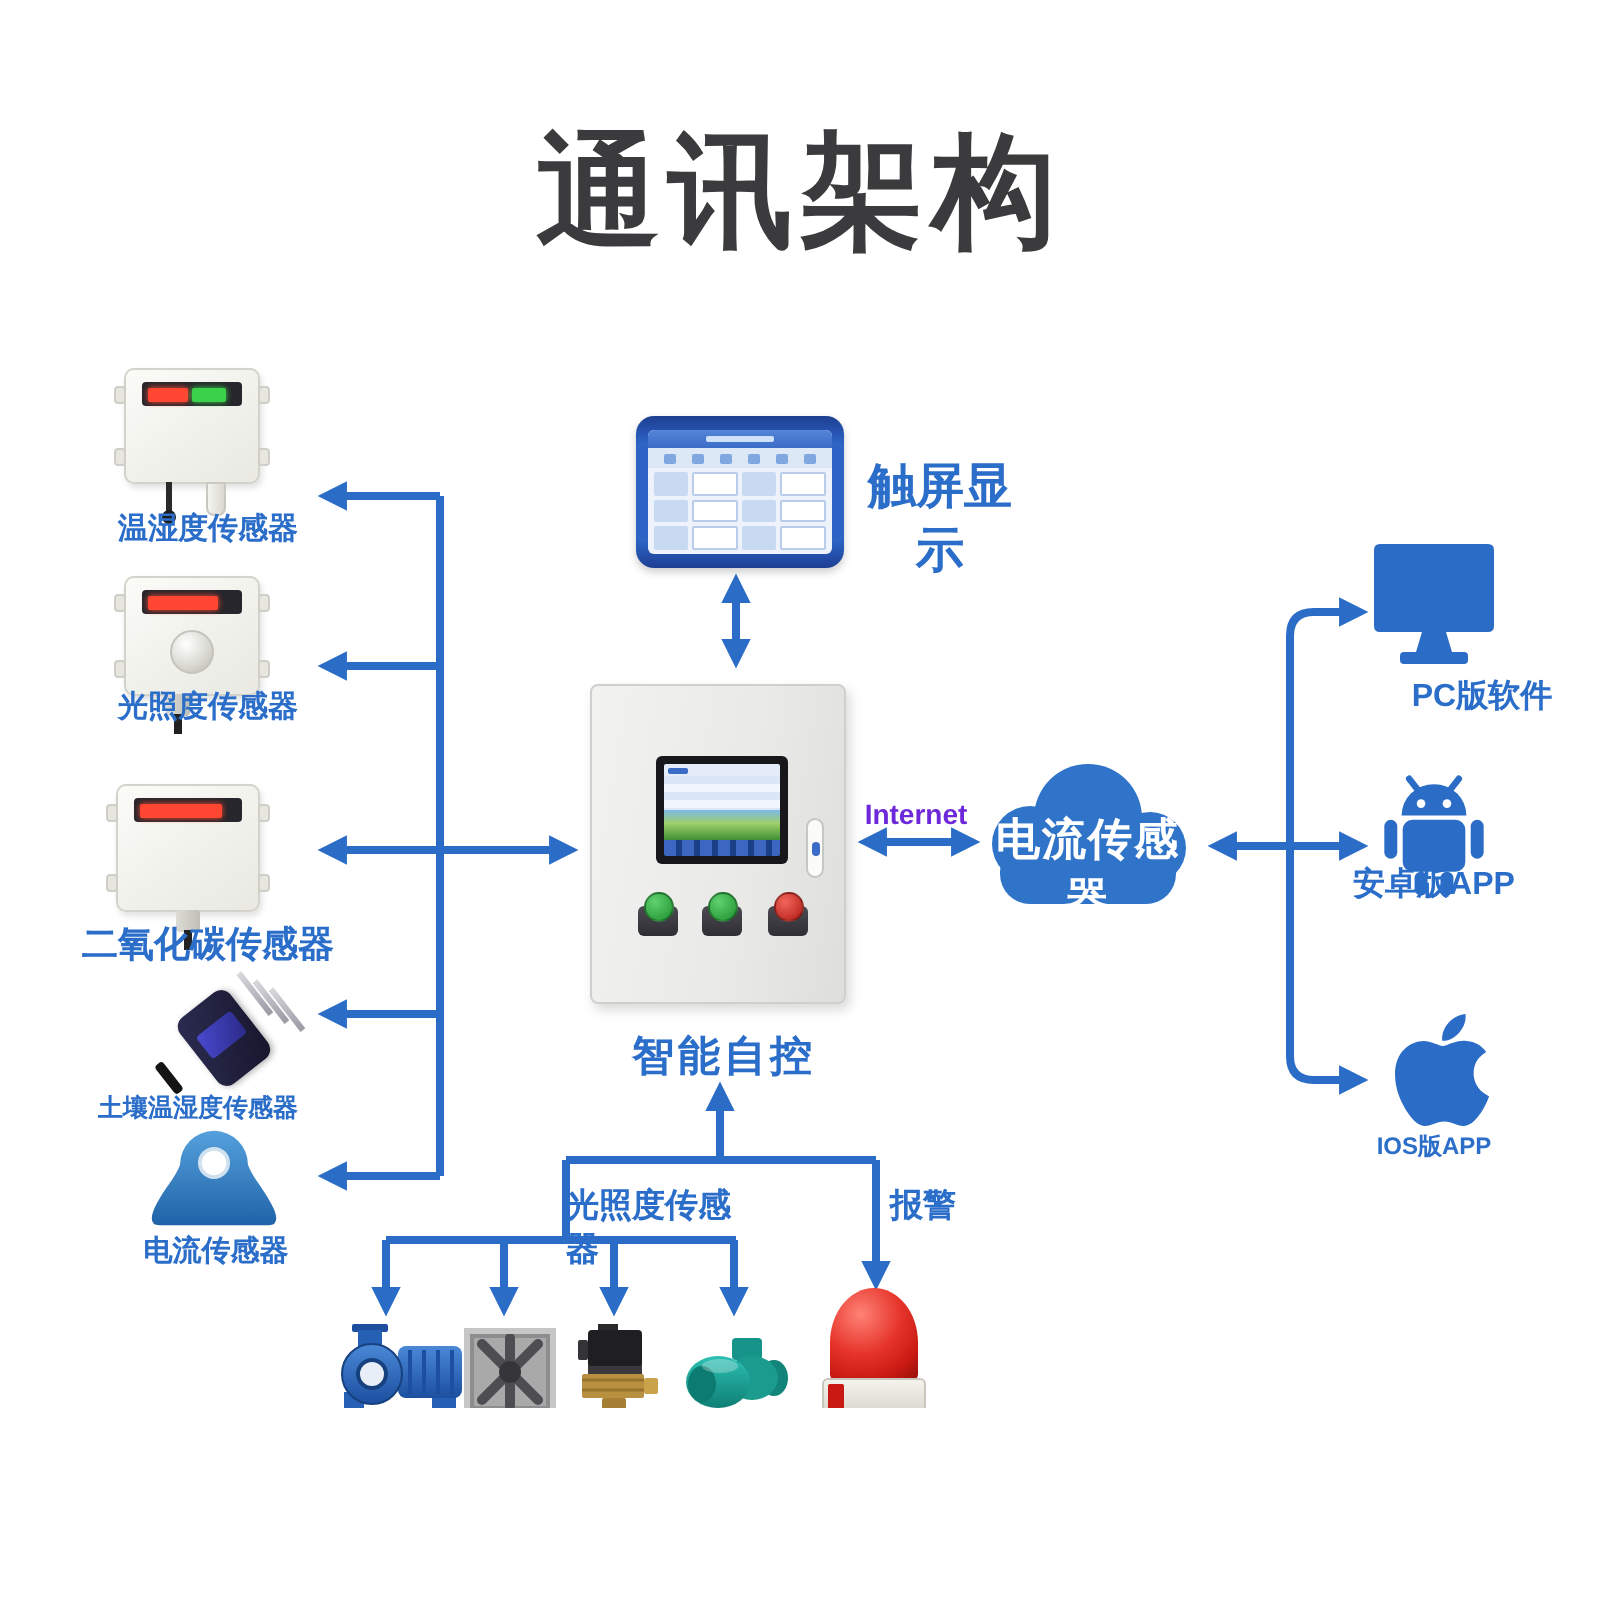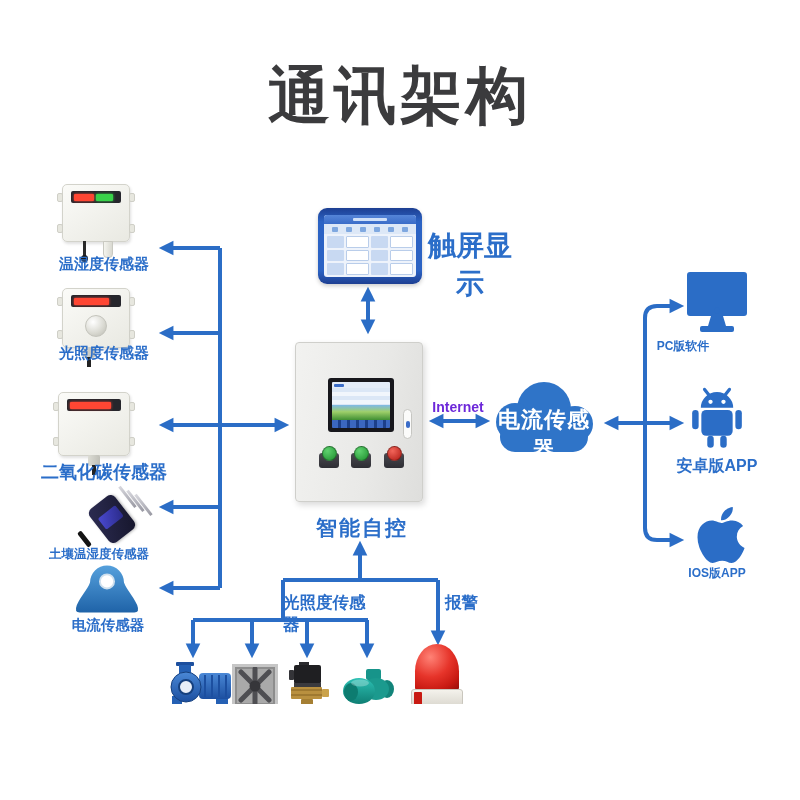--- a/index.html
+++ b/index.html
@@ -241,21 +241,21 @@
             <b></b>
             <s></s>
           </div>
           <div class="ts-field">
             <b></b>
             <s></s>
           </div>
       </div>
     </div>
   </div>
-  <div class="blabel" style="left:424px;top:227px;width:92px;font-size:28px;">触屏显示</div>
+  <div class="blabel" style="left:424px;top:227px;width:92px;font-size:24px;">触屏显示</div>
 
   <div class="cabinet">
     <div class="cab-screen">
       <div class="cab-inner">
         <div class="cab-bar">
             <i></i>
           </div>
         <div class="cab-rows"></div>
         <div class="cab-land"></div>
         <div class="cab-btnrow"></div>
@@ -291,36 +291,36 @@
   </div>
 
   <svg class="client-icon" style="left:687px;top:272px;" width="60" height="64" viewBox="0 0 60 64">
     <g style="fill:var(--accent-blue)">
       <path d="M3,0 H57 Q60,0 60,3 V41 Q60,44 57,44 H3 Q0,44 0,41 V3 Q0,0 3,0 Z M6,5 H54 V33 H6 Z"></path>
       <circle cx="30" cy="38.5" r="3"></circle>
       <path d="M24,44 H36 L39,54 H21 Z"></path>
       <rect x="13" y="54" width="34" height="6" rx="2"></rect>
     </g>
   </svg>
-  <div class="blabel" style="left:632px;top:338px;width:102px;font-size:12px;">PC版软件</div>
+  <div class="blabel" style="left:690px;top:338px;width:102px;font-size:16px;">PC版软件</div>
 
   <svg class="client-icon" style="left:690px;top:386px;" width="54" height="64" viewBox="0 0 100 118">
     <g style="fill:var(--accent-blue)">
       <path d="M27,6 L38,20 M73,6 L62,20" stroke-width="6" stroke-linecap="round" style="stroke:var(--accent-blue)" fill="none"></path>
       <path d="M20,40 a30,29 0 0 1 60,0 z"></path>
       <circle cx="38" cy="29" r="4" fill="#ffffff"></circle>
       <circle cx="62" cy="29" r="4" fill="#ffffff"></circle>
       <rect x="21" y="44" width="58" height="48" rx="9"></rect>
       <rect x="4" y="44" width="12" height="36" rx="6"></rect>
       <rect x="84" y="44" width="12" height="36" rx="6"></rect>
       <rect x="32" y="92" width="12" height="22" rx="6"></rect>
       <rect x="56" y="92" width="12" height="22" rx="6"></rect>
     </g>
   </svg>
-  <div class="blabel" style="left:662px;top:456px;width:110px;font-size:16px;">安卓版APP</div>
+  <div class="blabel" style="left:662px;top:432px;width:110px;font-size:16px;">安卓版APP</div>
 
   <svg class="client-icon" style="left:697px;top:503px;" width="48" height="64" viewBox="0 0 384 512">
     <path style="fill:var(--accent-blue)" d="M318.7 268.7c-.2-36.7 16.4-64.4 50-84.8-18.8-26.9-47.2-41.7-84.7-44.6-35.5-2.8-74.3 20.7-88.5 20.7-15 0-49.4-19.7-76.4-19.7C63.3 141.2 4 184.8 4 273.5q0 39.3 14.4 81.2c12.8 36.7 59 126.7 107.2 125.2 25.2-.6 43-17.9 75.8-17.9 31.8 0 48.3 17.9 76.4 17.9 48.6-.7 90.4-82.5 102.6-119.3-65.2-30.7-61.7-90-61.7-91.9zm-56.6-164.2c27.3-32.4 24.8-61.9 24-72.5-24.1 1.4-52 16.4-67.9 34.9-17.5 19.8-27.8 44.3-25.6 71.9 26.1 2 49.9-11.4 69.5-34.3z"></path>
   </svg>
   <div class="blabel" style="left:666px;top:565px;width:102px;font-size:12px;">IOS版APP</div>
 
   <div class="blabel" style="left:283px;top:592px;width:92px;font-size:16.5px;text-align:left;">光照度传感器</div>
   <div class="blabel" style="left:445px;top:592px;width:40px;font-size:16.5px;text-align:left;">报警</div>
 
   <svg style="position:absolute;left:166px;top:660px;" width="68" height="52" viewBox="0 0 68 52">

